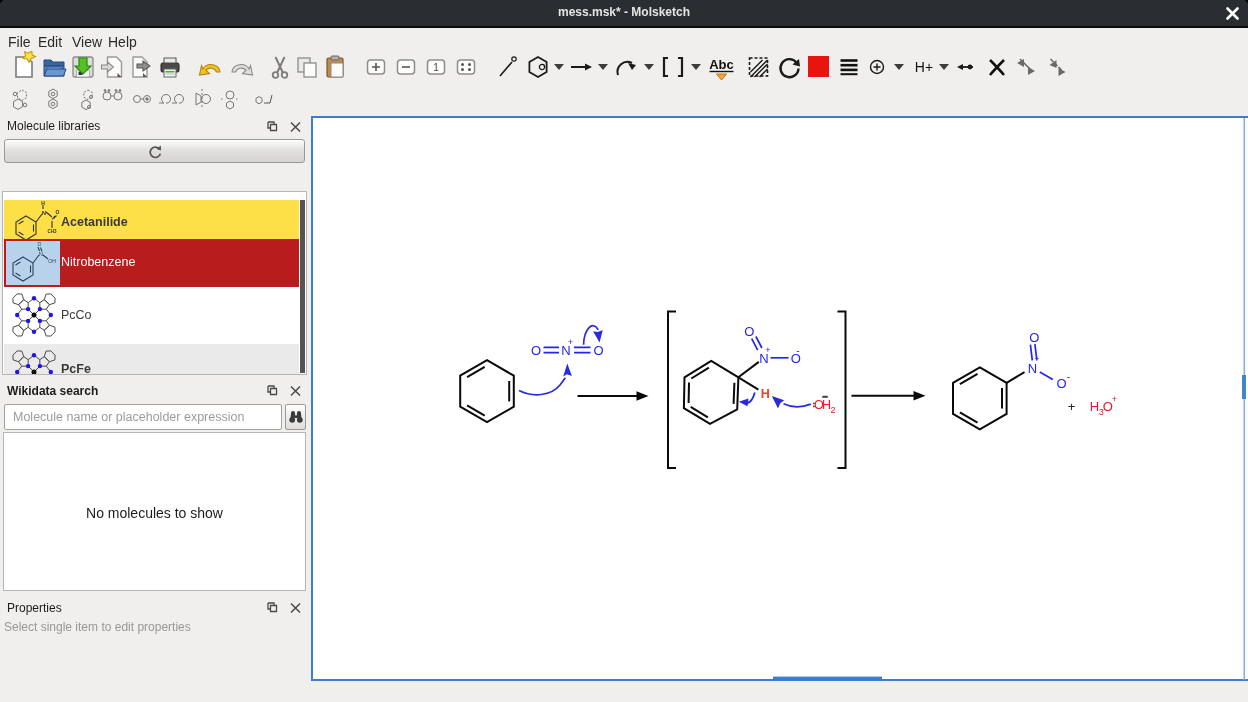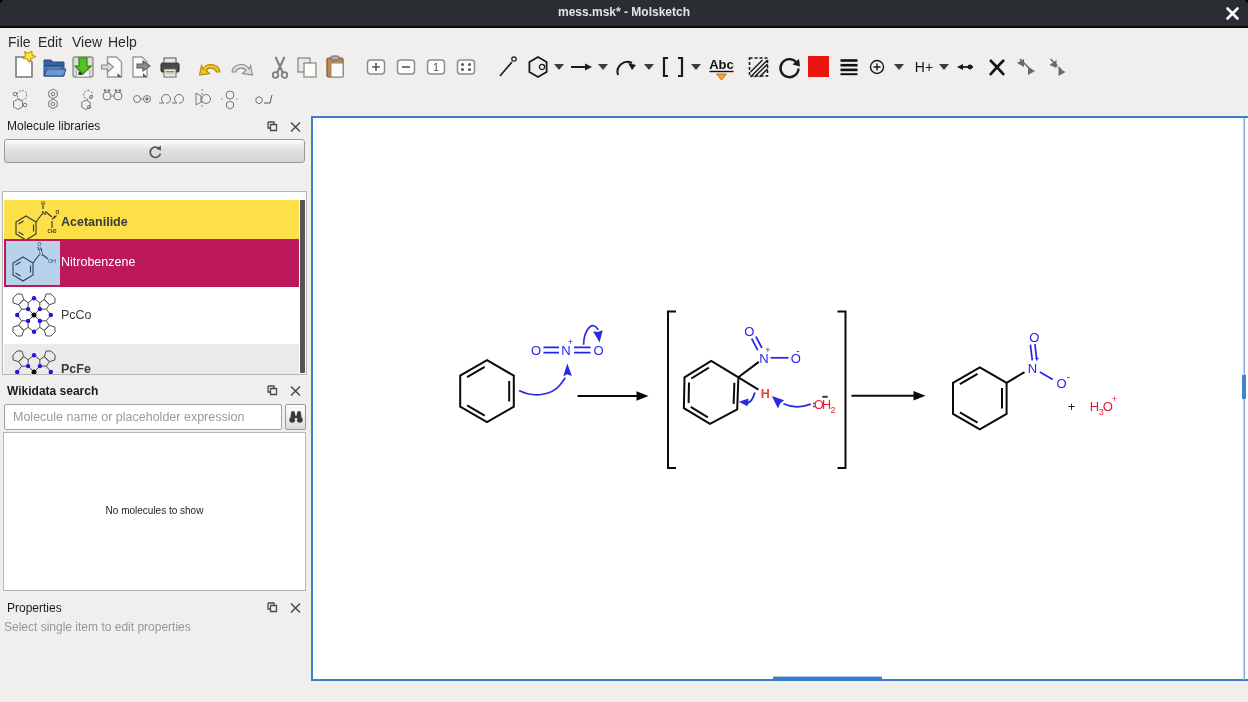--- a/index.html
+++ b/index.html
@@ -29,21 +29,21 @@
 .libname { position:absolute; left:57px; font-size:12.5px; color:#3a3a3a; }
 #libscroll { position:absolute; right:1px; top:1px; width:5px; height:181px; background:#fafafa; }
 #libhandle { position:absolute; left:0; top:7px; width:5px; height:173px; background:#555453; }
 #wikihead { top:268px;font-weight:bold; }
 #searchbox { position:absolute; left:4px; top:288px; width:278px; height:26px; background:#fff;
   border:1px solid #a3a2a1; border-radius:2px; font-size:12.5px; color:#9c9b9a; padding:5px 0 8px 8px; }
 #searchbtn { position:absolute; left:285px; top:288px; width:21px; height:26px;
   background:linear-gradient(#fdfdfd,#dddcdb); border:1px solid #9b9a99; border-radius:2px; }
 #wikiresults { position:absolute; left:3px; top:316px; width:303px; height:159px; background:#fff;
   border:1px solid #b7b6b5; }
-#nomol { position:absolute; left:0; right:0; top:72px; text-align:center; font-size:10px; color:#1c1c1c; }
+#nomol { position:absolute; left:0; right:0; top:72px; text-align:center; font-size:14px; color:#1c1c1c; }
 #prophead { top:485px; }
 #proptext { position:absolute; left:4px; top:504px; font-size:12px; color:#989796; }
 #canvas { position:absolute; left:311px; top:116px; width:937px; height:565px; background:#fff;
   border:2px solid #3d7ecb; border-right:none; }
 #statusbar { position:absolute; left:0; top:681px; width:1248px; height:21px; background:#eeedec; border-top:1px solid #c6c5c4; }
 #status-l { position:absolute; left:5px; top:4px; font-size:12.5px; color:#1c1c1c; }
 #status-r { position:absolute; right:11px; top:4px; font-size:12px; color:#1c1c1c; }
 svg { display:block; }
 </style>
 </head>
@@ -327,21 +327,21 @@
             <path d="M30,21 L36,13 M40,11 L46,16 M46,18.5 L49,15 M47.5,17.5 L50.5,14.5 M46,20 L46,27"></path>
             <path d="M37,8 L37,4"></path>
           </g>
           <text x="38" y="13.5" font-size="6" fill="#333" text-anchor="middle">N</text>
           <text x="37" y="3.5" font-size="5" fill="#333" text-anchor="middle">H</text>
           <text x="51.5" y="13" font-size="5" fill="#333" text-anchor="middle">O</text>
           <text x="46" y="32" font-size="4.5" fill="#333" text-anchor="middle">CH3</text>
         </svg>
         <div class="libname" style="top:15px;">Acetanilide</div>
       </div>
-      <div class="librow" style="top:47px; height:48px; background:#be185d;">
+      <div class="librow" style="top:47px; height:48px; background:#b91c1c;">
         <svg style="position:absolute;left:2px;top:2px" width="54" height="44" viewBox="0 0 54 44">
           <rect x="0" y="0" width="54" height="44" fill="#b9d2ec"></rect>
           <g stroke="#29415e" stroke-width="1.1" fill="none">
             <path d="M17,16 L27,22 L27,34 L17,40 L7,34 L7,22 Z"></path>
             <path d="M9.5,24 L14.5,21 M9.5,32 L14.5,35 M24.5,24.5 L24.5,31.5"></path>
             <path d="M27,22 L33,14 M33.5,10 L32,6 M36,10.5 L34.5,6.5 M37,14 L42,18"></path>
           </g>
           <text x="35" y="14.5" font-size="6" fill="#29415e" text-anchor="middle">N</text>
           <text x="33.5" y="5" font-size="5" fill="#29415e" text-anchor="middle">O</text>
           <text x="46" y="22" font-size="5" fill="#29415e" text-anchor="middle">OH</text>

